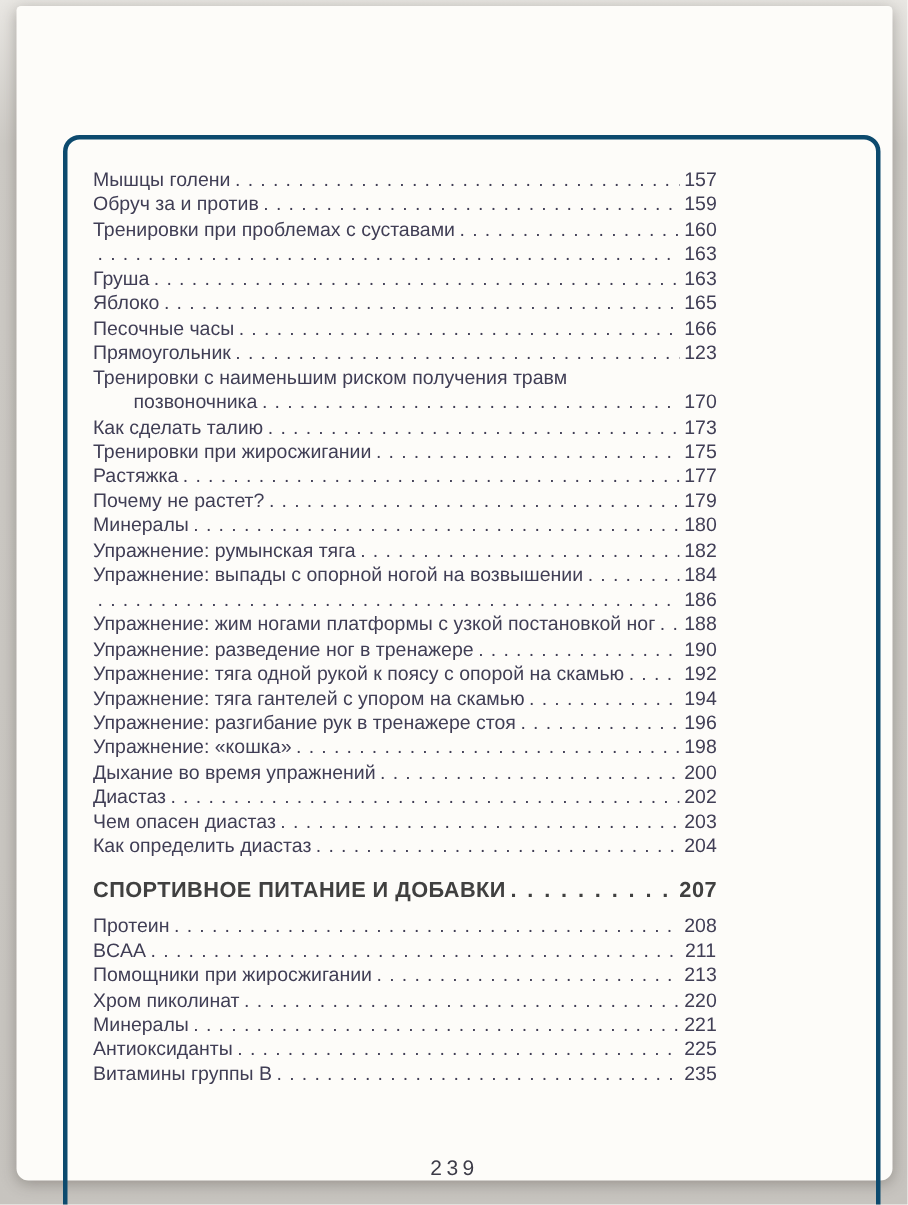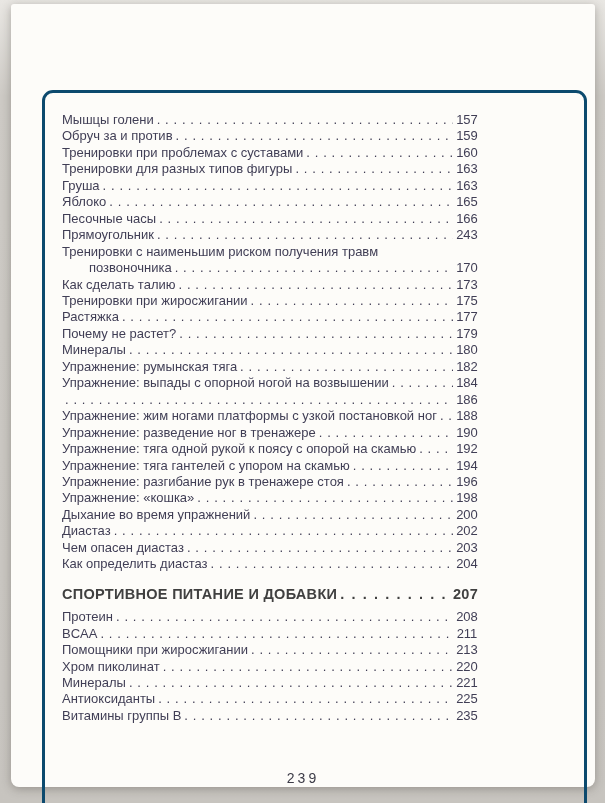--- a/index.html
+++ b/index.html
@@ -105,21 +105,20 @@
         </div>
         <div class="toc-entry">
           <div class="toc-line">
             <span class="toc-title">Тренировки при проблемах с суставами</span>
             <span class="leader"></span>
             <span class="toc-page">160</span>
           </div>
         </div>
         <div class="toc-entry">
           <div class="toc-line">
-            <span class="toc-title">Тренировки для разных типов фигуры</span>
             <span class="leader"></span>
             <span class="toc-page">163</span>
           </div>
         </div>
         <div class="toc-entry">
           <div class="toc-line">
             <span class="toc-title">Груша</span>
             <span class="leader"></span>
             <span class="toc-page">163</span>
           </div>
@@ -135,21 +134,21 @@
           <div class="toc-line">
             <span class="toc-title">Песочные часы</span>
             <span class="leader"></span>
             <span class="toc-page">166</span>
           </div>
         </div>
         <div class="toc-entry">
           <div class="toc-line">
             <span class="toc-title">Прямоугольник</span>
             <span class="leader"></span>
-            <span class="toc-page">243</span>
+            <span class="toc-page">123</span>
           </div>
         </div>
         <div class="toc-entry">
           <div class="toc-line">
             <span class="toc-title">Тренировки с наименьшим риском получения травм</span>
           </div>
           <div class="toc-line cont">
             <span class="toc-title">позвоночника</span>
             <span class="leader"></span>
             <span class="toc-page">170</span>

